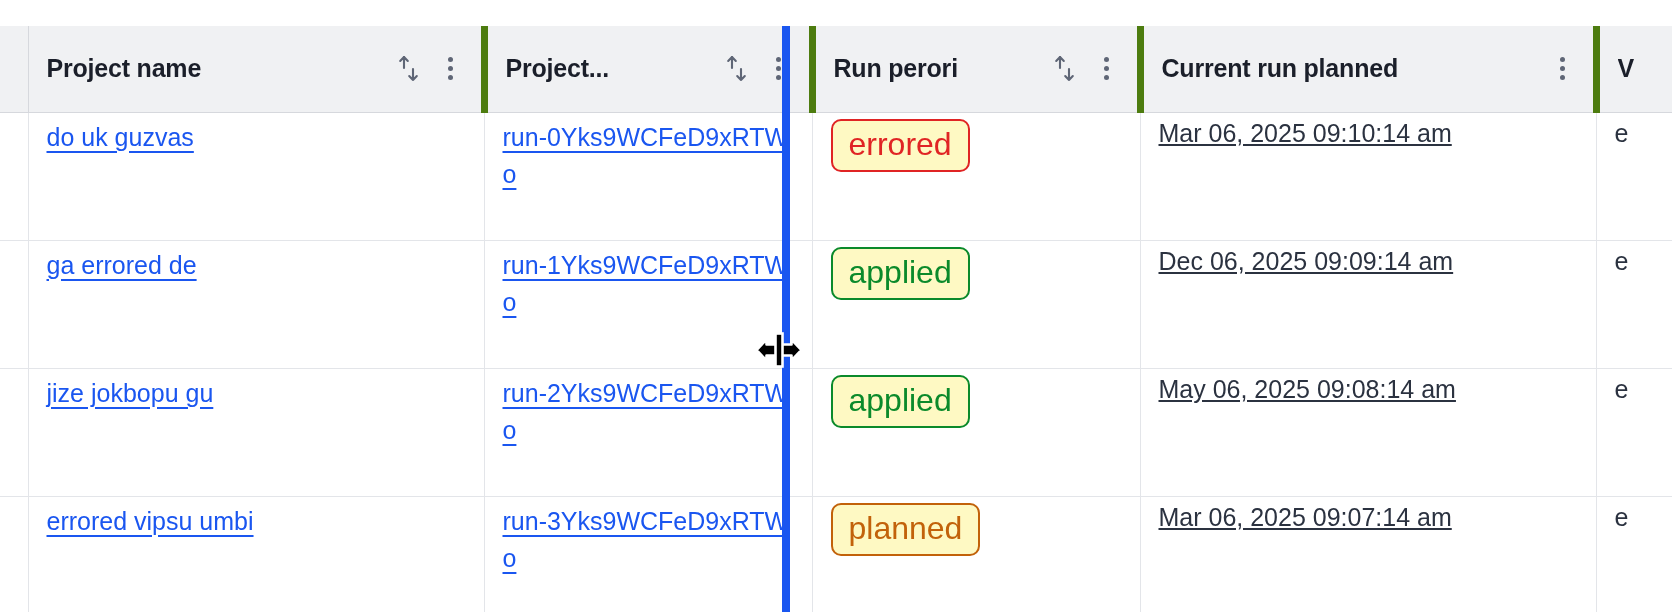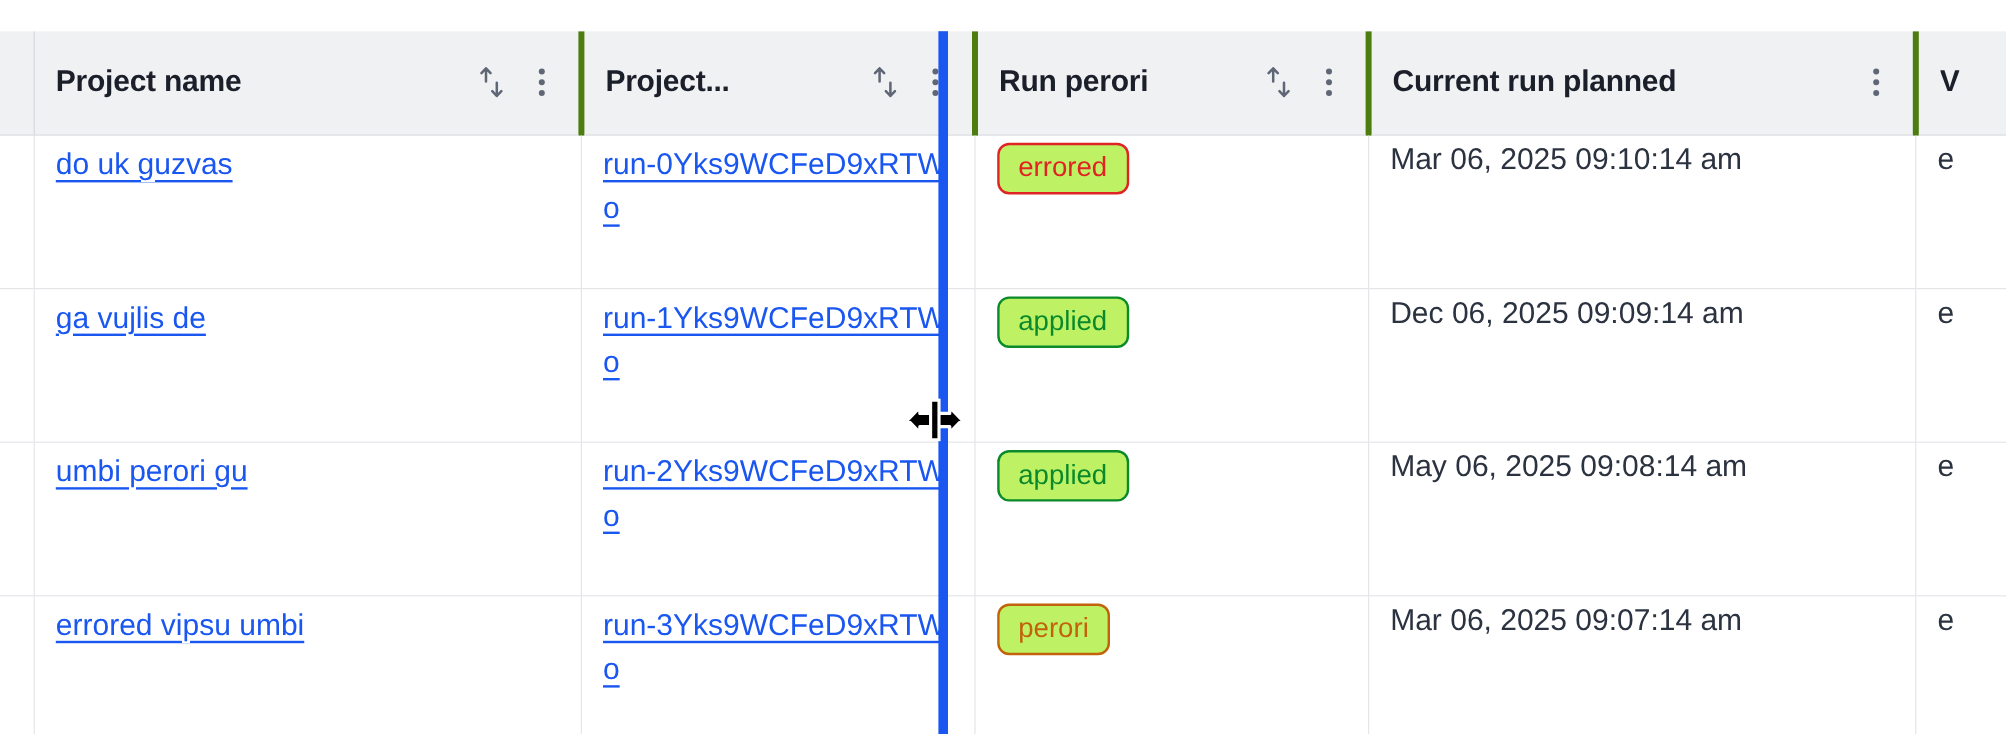--- a/index.html
+++ b/index.html
@@ -39,21 +39,21 @@
   col.c-select  { width: 28px;  }
   col.c-project { width: 456px; }
   col.c-run     { width: 328px; }
   col.c-status  { width: 328px; }
   col.c-applied { width: 456px; }
   col.c-vcs     { width: 104px; }
 
   thead th {
     background: #f0f1f3;
     border-bottom: 1px solid #d6d8dd;
-    border-right: 5px solid #4d7c0f;
+    border-right: 7px solid #4d7c0f;
     height: 86px;
     padding: 0 18px;
     vertical-align: middle;
     text-align: left;
     font-weight: 700;
     font-size: 25px;
     color: #1b1f2a;
   }
   thead th.select-col {
     padding: 0;
@@ -108,41 +108,41 @@
     border-right: 1px solid #e3e5e9;
     padding: 6px 18px;
     vertical-align: top;
     height: 128px;
     font-size: 25px;
     color: #2b3240;
     background: #ffffff;
   }
   tbody td.select-col { padding: 0; border-right: 1px solid #e3e5e9; }
 
-  tbody tr td.cell-applied { white-space: nowrap; }
+  tbody tr td.cell-applied { white-space: nowrap; text-decoration: underline; }
 
   a.cell-link {
     color: #1a56f0;
     text-decoration: underline;
     text-underline-offset: 5px;
     text-decoration-thickness: 2px;
     font-size: 25px;
     cursor: pointer;
     word-break: break-all;
     line-height: 1.48;
   }
 
   .badge {
     display: inline-block;
     padding: 6px 16px 8px 16px;
     border: 2px solid currentColor;
     border-radius: 10px;
-    font-size: 23px;
+    font-size: 32px;
     line-height: 1.1;
-    background: #bef264;
+    background: #fef9c3;
   }
   .badge.errored { color: #e02424; }
   .badge.applied { color: #0b8a2b; }
   .badge.planned { color: #c2620a; }
 
   
   .resize-line {
     position: absolute;
     top: 26px;
     left: 782px;
@@ -266,57 +266,57 @@
           <td>
             <span class="badge errored">errored</span>
           </td>
           <td class="cell-applied">Mar 06, 2025 09:10:14 am</td>
           <td>e</td>
         </tr>
 
         <tr>
           <td class="select-col"></td>
           <td>
-            <a class="cell-link">ga vujlis de</a>
+            <a class="cell-link">ga errored de</a>
           </td>
           <td>
             <a class="cell-link">run-1Yks9WCFeD9xRTWo</a>
           </td>
           <td>
             <span class="badge applied">applied</span>
           </td>
           <td class="cell-applied">Dec 06, 2025 09:09:14 am</td>
           <td>e</td>
         </tr>
 
         <tr>
           <td class="select-col"></td>
           <td>
-            <a class="cell-link">umbi perori gu</a>
+            <a class="cell-link">jize jokbopu gu</a>
           </td>
           <td>
             <a class="cell-link">run-2Yks9WCFeD9xRTWo</a>
           </td>
           <td>
             <span class="badge applied">applied</span>
           </td>
           <td class="cell-applied">May 06, 2025 09:08:14 am</td>
           <td>e</td>
         </tr>
 
         <tr>
           <td class="select-col"></td>
           <td>
             <a class="cell-link">errored vipsu umbi</a>
           </td>
           <td>
             <a class="cell-link">run-3Yks9WCFeD9xRTWo</a>
           </td>
           <td>
-            <span class="badge planned">perori</span>
+            <span class="badge planned">planned</span>
           </td>
           <td class="cell-applied">Mar 06, 2025 09:07:14 am</td>
           <td>e</td>
         </tr>
 
       </tbody>
     </table>
   </div>
 
   <div class="resize-line"></div>

